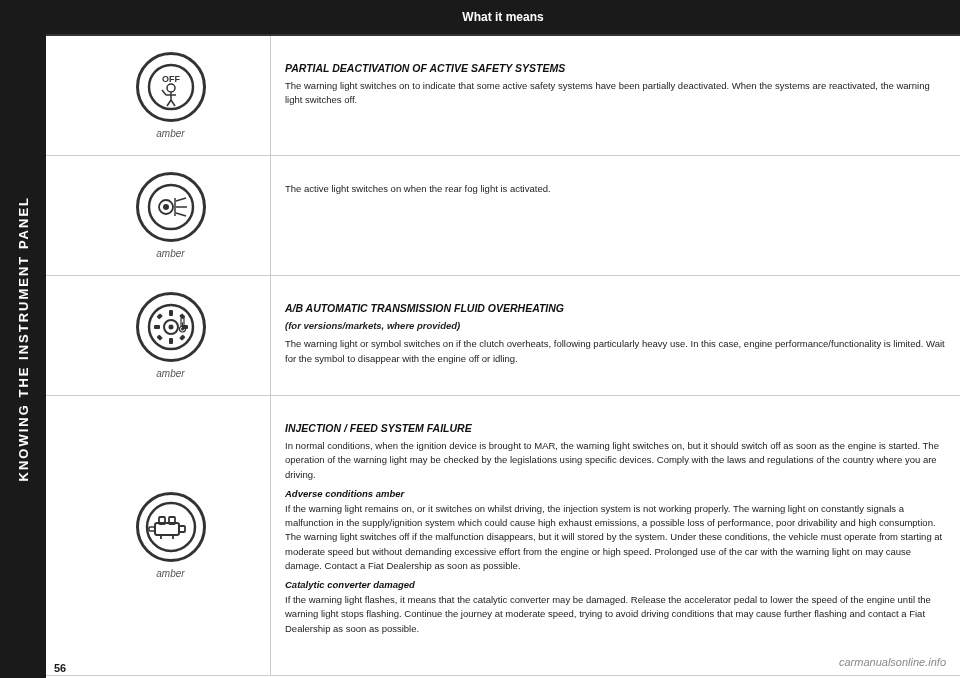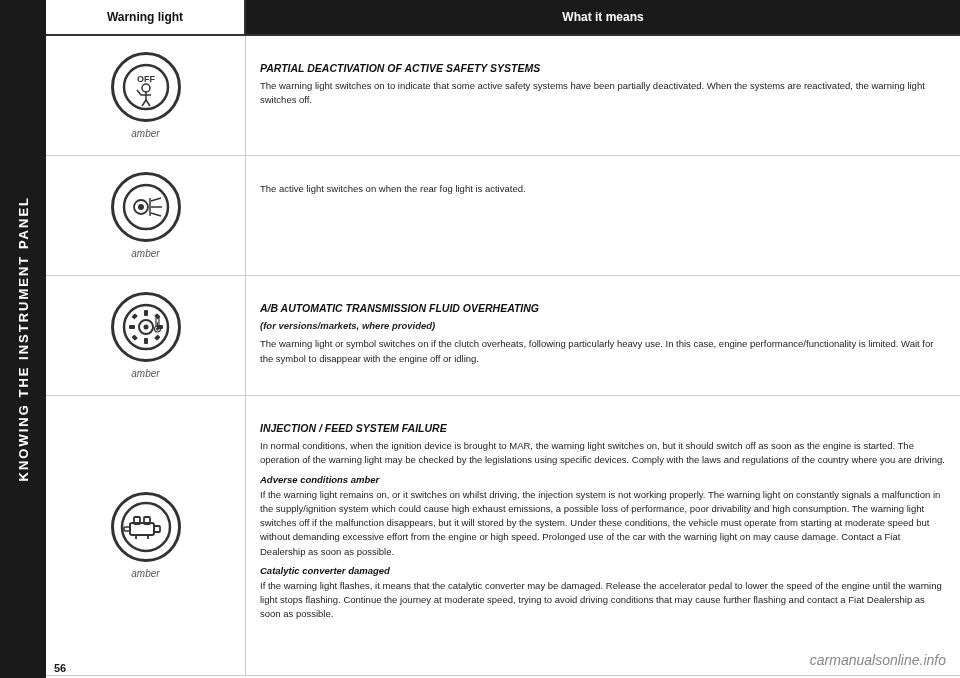--- a/index.html
+++ b/index.html
@@ -89,20 +89,21 @@
     .cell-icon {
       width: 200px;
       flex-shrink: 0;
       border-right: 1px solid #ccc;
       display: flex;
       flex-direction: column;
       align-items: center;
       justify-content: center;
       padding: 12px 8px;
       gap: 6px;
+      margin-left: 25px;
     }
 
     .icon-circle {
       width: 70px;
       height: 70px;
       border-radius: 50%;
       border: 3px solid #333;
       display: flex;
       align-items: center;
       justify-content: center;
@@ -155,41 +156,40 @@
       font-size: 11px;
       font-weight: bold;
       color: #1a1a1a;
     }
 
     
     .watermark {
       position: absolute;
       bottom: 10px;
       right: 14px;
-      font-size: 14px;
+      font-size: 11px;
       color: #888;
       font-style: italic;
     }
 
     
     .table-row.large {
       min-height: 280px;
     }
   </style>
 </head>
 <body>
 
 <div class="sidebar">
   <span class="sidebar-text">KNOWING THE INSTRUMENT PANEL</span>
 </div>
 
 <div class="main" style="position:relative;">
 
   <div class="table-header">
-    <div class="col-warning">Warning light</div>
     <div class="col-meaning">What it means</div>
   </div>
 
   <div class="table-body">
 
     <div class="table-row">
       <div class="cell-icon">
         <div class="icon-circle">
           <svg width="54" height="54" viewBox="0 0 54 54">
 

